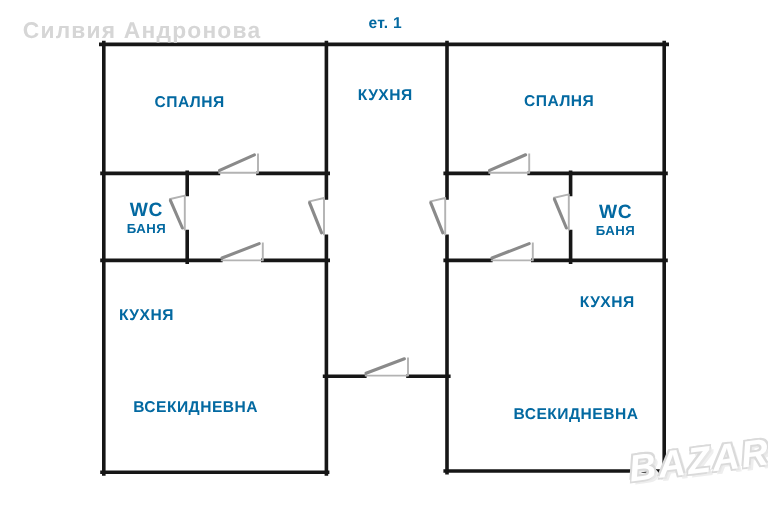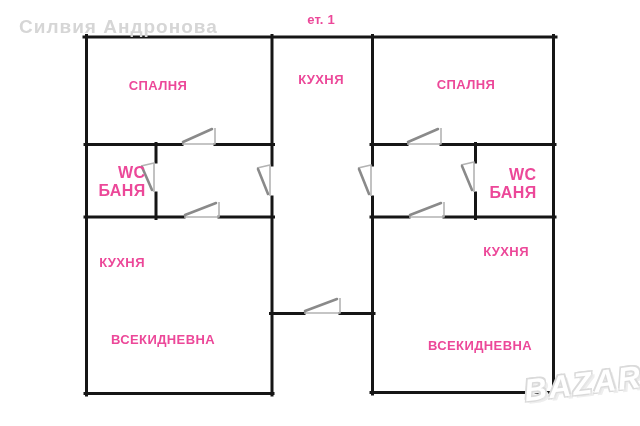--- a/index.html
+++ b/index.html
@@ -6,26 +6,26 @@
   .stage{
     position:relative;width:640px;height:426px;background:#ffffff;overflow:hidden;
     font-family:"Liberation Sans","DejaVu Sans",sans-serif;
   }
   svg{position:absolute;left:0;top:0;z-index:1;}
   .wall{stroke:#161616;stroke-width:3;fill:none;stroke-linecap:square;}
   .dthin{stroke:#b3b3b3;stroke-width:1.6;fill:none;stroke-linejoin:round;}
   .dthick{stroke:#8a8a8a;stroke-width:2.6;fill:none;stroke-linecap:round;}
   .lbl{
     position:absolute;z-index:3;transform:translate(-50%,-50%);
-    font-weight:bold;font-size:13px;color:#ec4899;letter-spacing:.4px;white-space:nowrap;
+    font-weight:bold;font-size:13px;color:#0369a1;letter-spacing:.4px;white-space:nowrap;
   }
   .floor-lbl{font-size:13px;letter-spacing:.2px;}
-  .wc-block{text-align:right;line-height:1.12;}
+  .wc-block{text-align:center;line-height:1.12;}
   .wc-line1{font-size:16px;letter-spacing:.5px;}
-  .wc-line2{font-size:16px;}
+  .wc-line2{font-size:11px;}
   .wm-agent{
     position:absolute;z-index:4;left:19px;top:16px;
     font-weight:bold;font-size:19px;letter-spacing:1px;color:#d6d6d6;white-space:nowrap;
   }
   .wm-site{
     position:absolute;z-index:4;left:524px;top:366px;
     font-weight:bold;font-style:italic;font-size:31px;letter-spacing:2px;
     color:#ffffff;transform:rotate(-7deg);
     text-shadow:-1.5px -1.5px 0 #dadada,1.5px -1.5px 0 #dadada,-1.5px 1.5px 0 #dadada,1.5px 1.5px 0 #e6e6e6,3px 3px 0 #eeeeee;
     white-space:nowrap;

